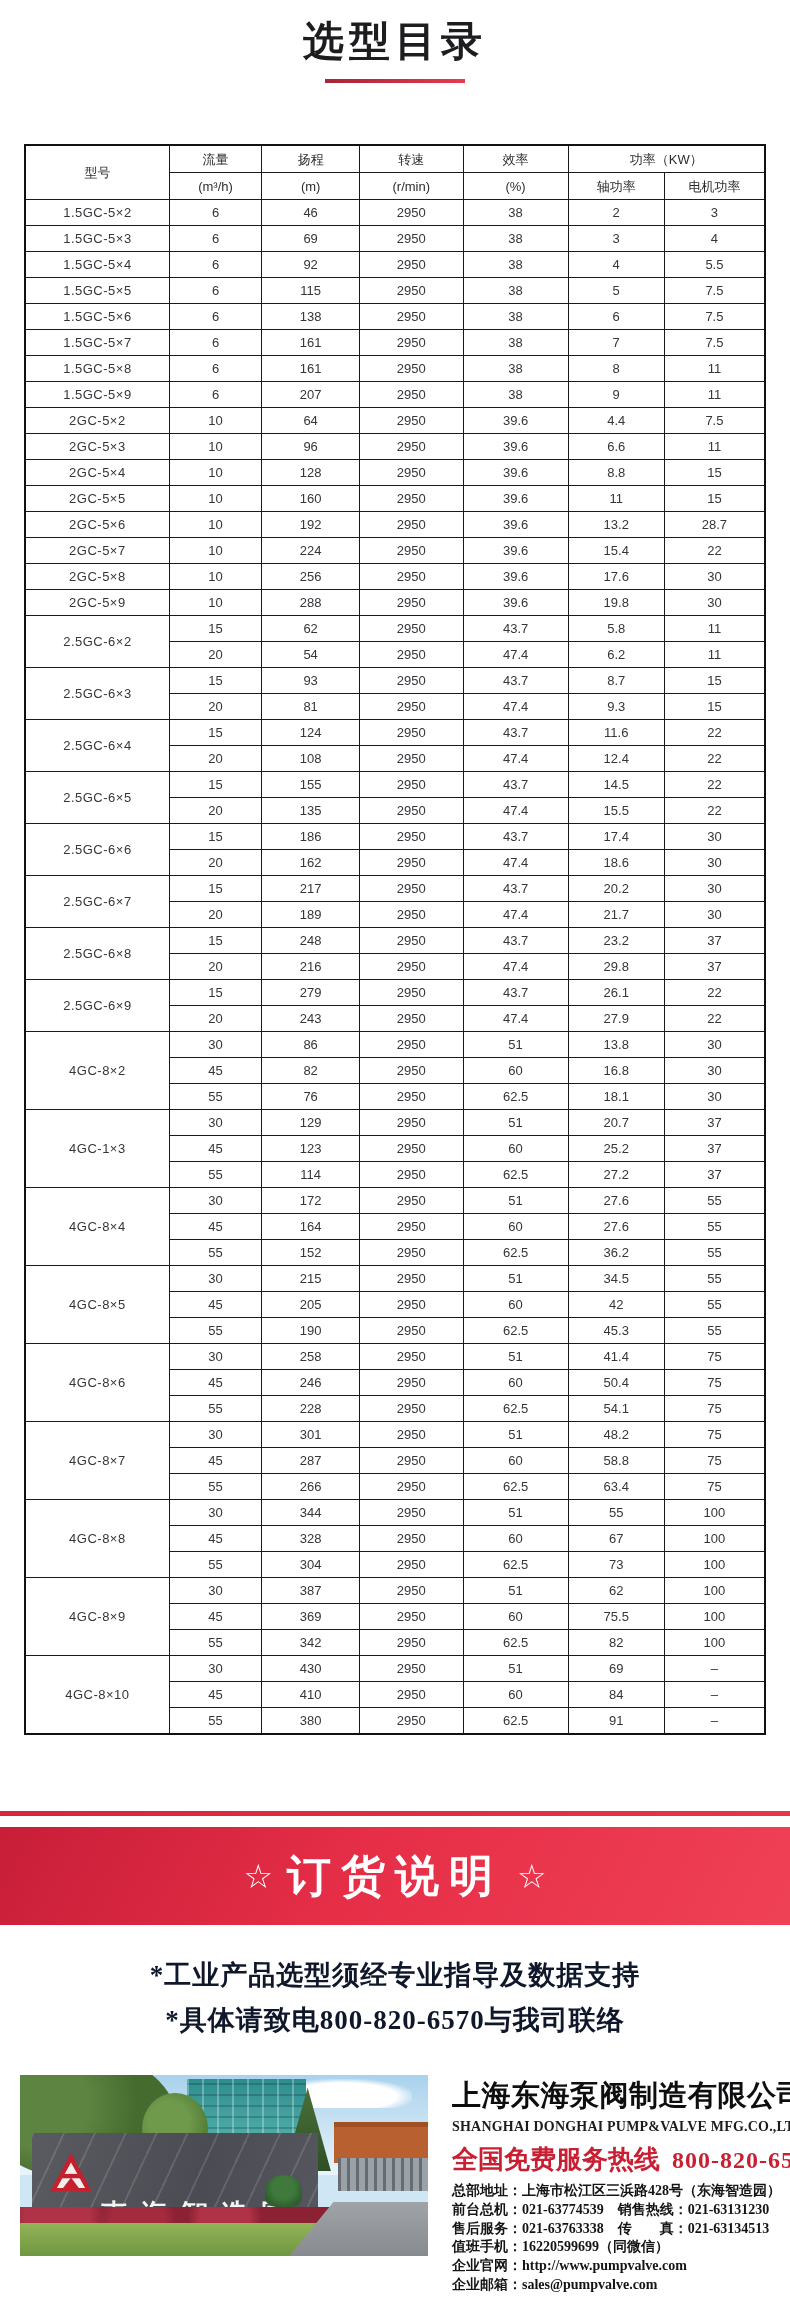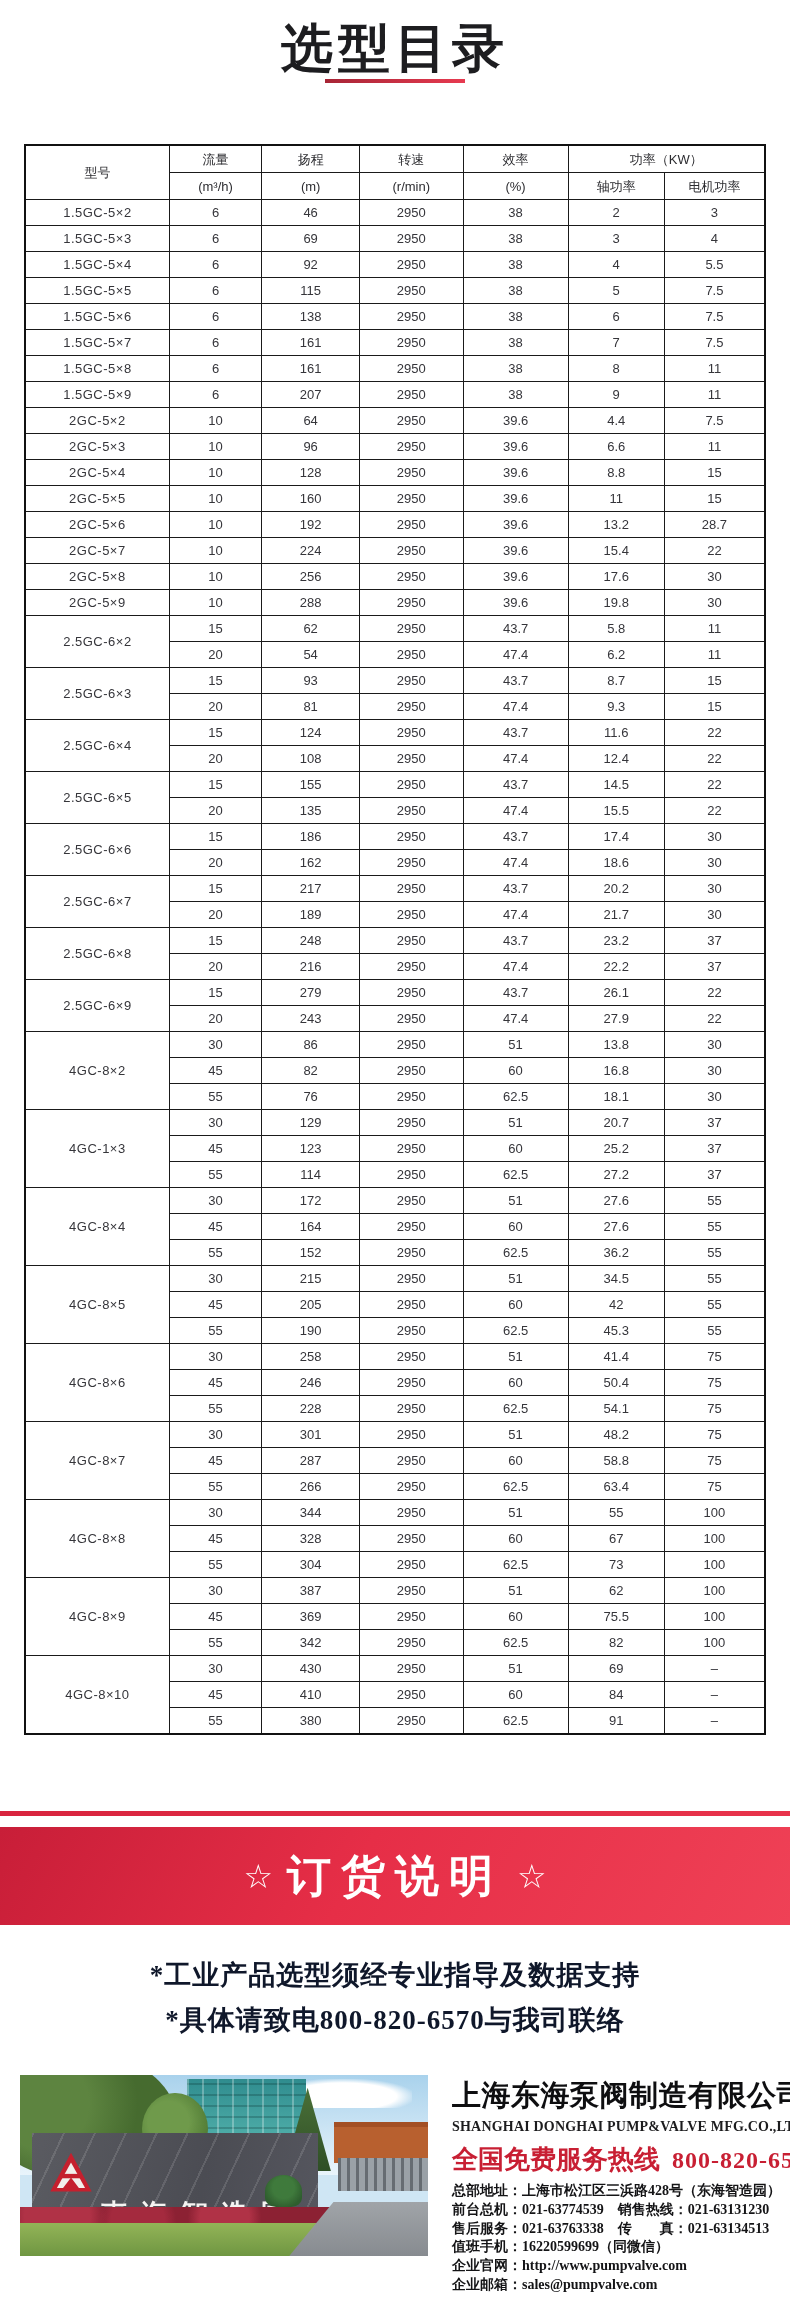--- a/index.html
+++ b/index.html
@@ -1,21 +1,21 @@
 <!DOCTYPE html>
 <html><head>
 <meta charset="utf-8">
 <style>
   html,body{margin:0;padding:0;background:#ffffff;}
   body{font-family:"Liberation Sans","DejaVu Sans",sans-serif;}
   #page{position:relative;width:790px;height:2322px;background:#fff;overflow:hidden;margin:0 auto;}
 
   
   #page-title{position:absolute;top:14px;left:0;width:100%;text-align:center;
-    font-size:52px;font-weight:900;color:#1d1d20;letter-spacing:5px;}
+    font-size:41px;font-weight:900;color:#1d1d20;letter-spacing:5px;}
   #title-underline{position:absolute;top:79px;left:50%;transform:translateX(-50%);
     width:140px;height:4px;background:linear-gradient(90deg,#a72536,#e73a50);}
 
   
   table.spec{position:absolute;top:144px;left:24px;width:742px;border-collapse:collapse;
     table-layout:fixed;border:2px solid #111;}
   table.spec th,table.spec td{border:1px solid #1a1a1a;text-align:center;vertical-align:middle;
     padding:0;font-size:13px;color:#35353a;font-weight:400;height:25px;line-height:15px;}
   table.spec thead th{height:26px;color:#2c2c30;}
   table.spec td.model{font-size:13px;letter-spacing:.5px;}
@@ -381,21 +381,21 @@
           <td>2950</td>
           <td>43.7</td>
           <td>23.2</td>
           <td>37</td>
         </tr>
         <tr>
           <td>20</td>
           <td>216</td>
           <td>2950</td>
           <td>47.4</td>
-          <td>22.2</td>
+          <td>29.8</td>
           <td>37</td>
         </tr>
         <tr>
           <td rowspan="2" class="model">2.5GC-6×9</td>
           <td>15</td>
           <td>279</td>
           <td>2950</td>
           <td>43.7</td>
           <td>26.1</td>
           <td>22</td>

